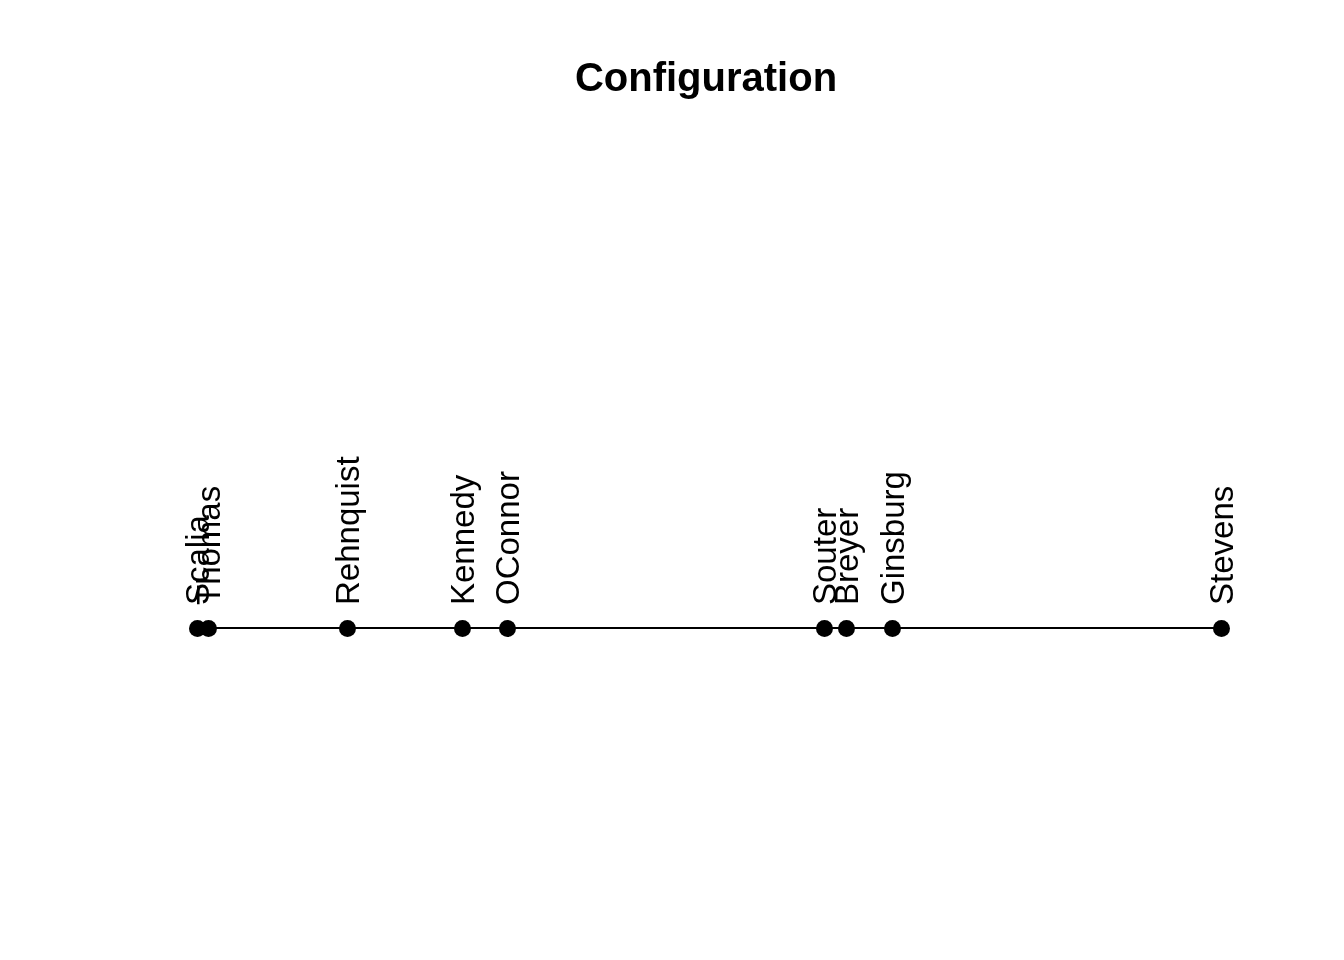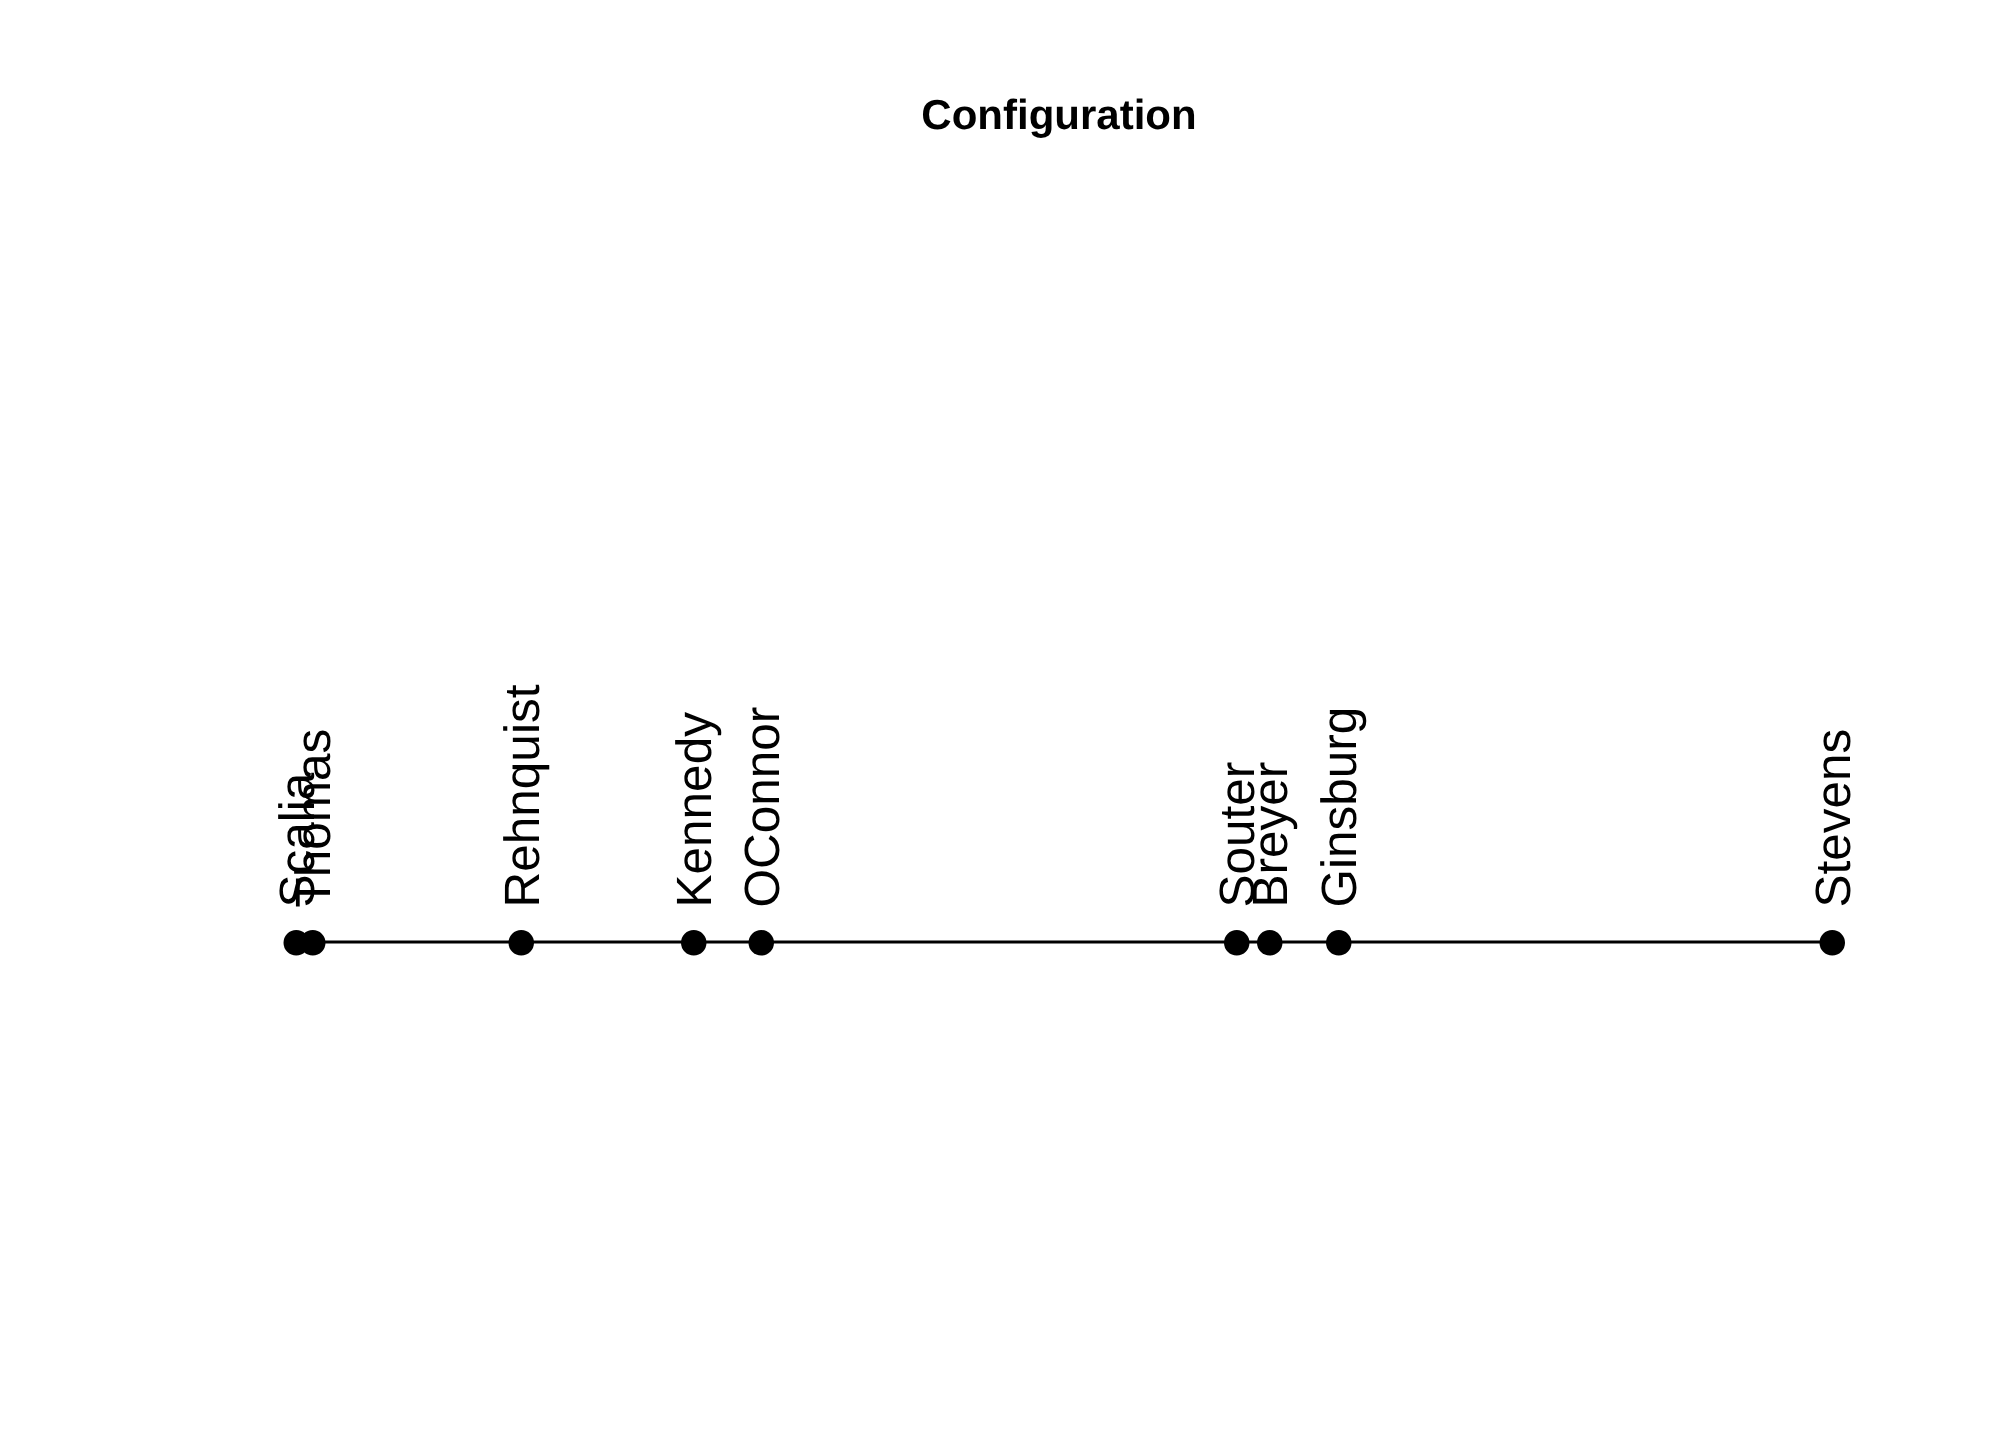--- a/index.html
+++ b/index.html
@@ -13,21 +13,21 @@
     height: 960px;
     background: #ffffff;
     overflow: hidden;
     font-family: "Liberation Sans", sans-serif;
   }
   .title {
     position: absolute;
     left: 706px;
     top: 57px;
     transform: translateX(-50%);
-    font-size: 28px;
+    font-size: 40px;
     font-weight: bold;
     line-height: 40px;
     color: #000000;
     white-space: nowrap;
   }
   .plot {
     position: absolute;
     left: 0;
     top: 0;
     width: 1344px;

